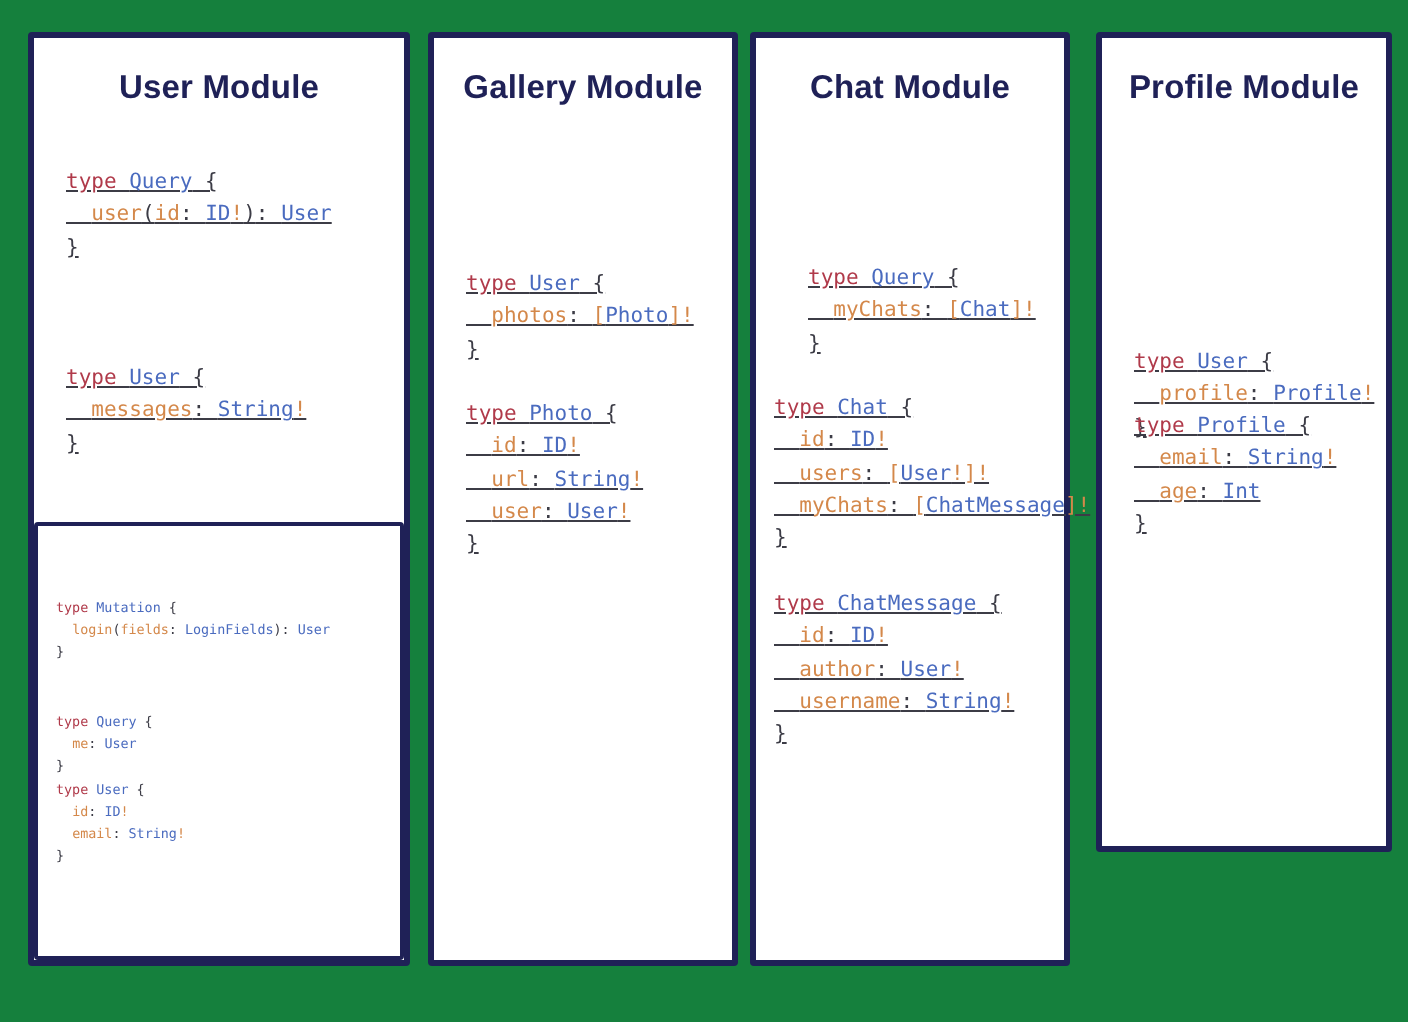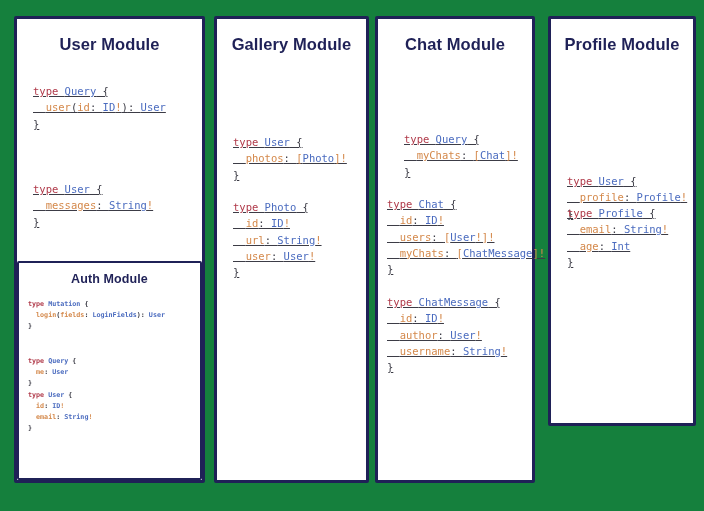--- a/index.html
+++ b/index.html
@@ -57,21 +57,21 @@
   }
 
   
   .code {
     font-family: "DejaVu Sans Mono", "Liberation Mono", monospace;
     white-space: pre;
     color: #3c3c46;
     line-height: 1.55;
   }
   .code.big   { font-size: 10.5px; text-decoration: underline; }
-  .code.small { font-size: 6.7px; line-height: 1.62; font-weight: bold; }
+  .code.small { font-size: 6.7px; line-height: 1.62; }
 
   .kw   { color: #b03a4a; }   
   .tn   { color: #4a6bbf; }   
   .fld  { color: #d4884a; }   
   .pn   { color: #3c3c46; }   
   .bk   { color: #d4884a; }   
 
   .code-block { position: absolute; }
 </style>
 </head>
@@ -84,21 +84,20 @@
 
     <div class="code big code-block" style="left:16px; top:64px;"><span class="kw">type </span><span class="tn">Query</span><span class="pn"> {</span>
 <span class="pn">  </span><span class="fld">user</span><span class="pn">(</span><span class="fld">id</span><span class="pn">: </span><span class="tn">ID</span><span class="bk">!</span><span class="pn">)</span><span class="pn">: </span><span class="tn">User</span>
 <span class="pn">}</span></div>
 
     <div class="code big code-block" style="left:16px; top:162px;"><span class="kw">type </span><span class="tn">User</span><span class="pn"> {</span>
 <span class="pn">  </span><span class="fld">messages</span><span class="pn">: </span><span class="tn">String</span><span class="bk">!</span>
 <span class="pn">}</span></div>
 
     <div class="subpanel" style="left:0px; top:242px; width:185px; height:219px;">
-      <div class="panel-title">Auth Module</div>
 
       <div class="code small code-block" style="left:9px; top:36px;"><span class="kw">type </span><span class="tn">Mutation</span><span class="pn"> {</span>
 <span class="pn">  </span><span class="fld">login</span><span class="pn">(</span><span class="fld">fields</span><span class="pn">: </span><span class="tn">LoginFields</span><span class="pn">)</span><span class="pn">: </span><span class="tn">User</span>
 <span class="pn">}</span></div>
 
       <div class="code small code-block" style="left:9px; top:93px;"><span class="kw">type </span><span class="tn">Query</span><span class="pn"> {</span>
 <span class="pn">  </span><span class="fld">me</span><span class="pn">: </span><span class="tn">User</span>
 <span class="pn">}</span></div>
 
       <div class="code small code-block" style="left:9px; top:127px;"><span class="kw">type </span><span class="tn">User</span><span class="pn"> {</span>

